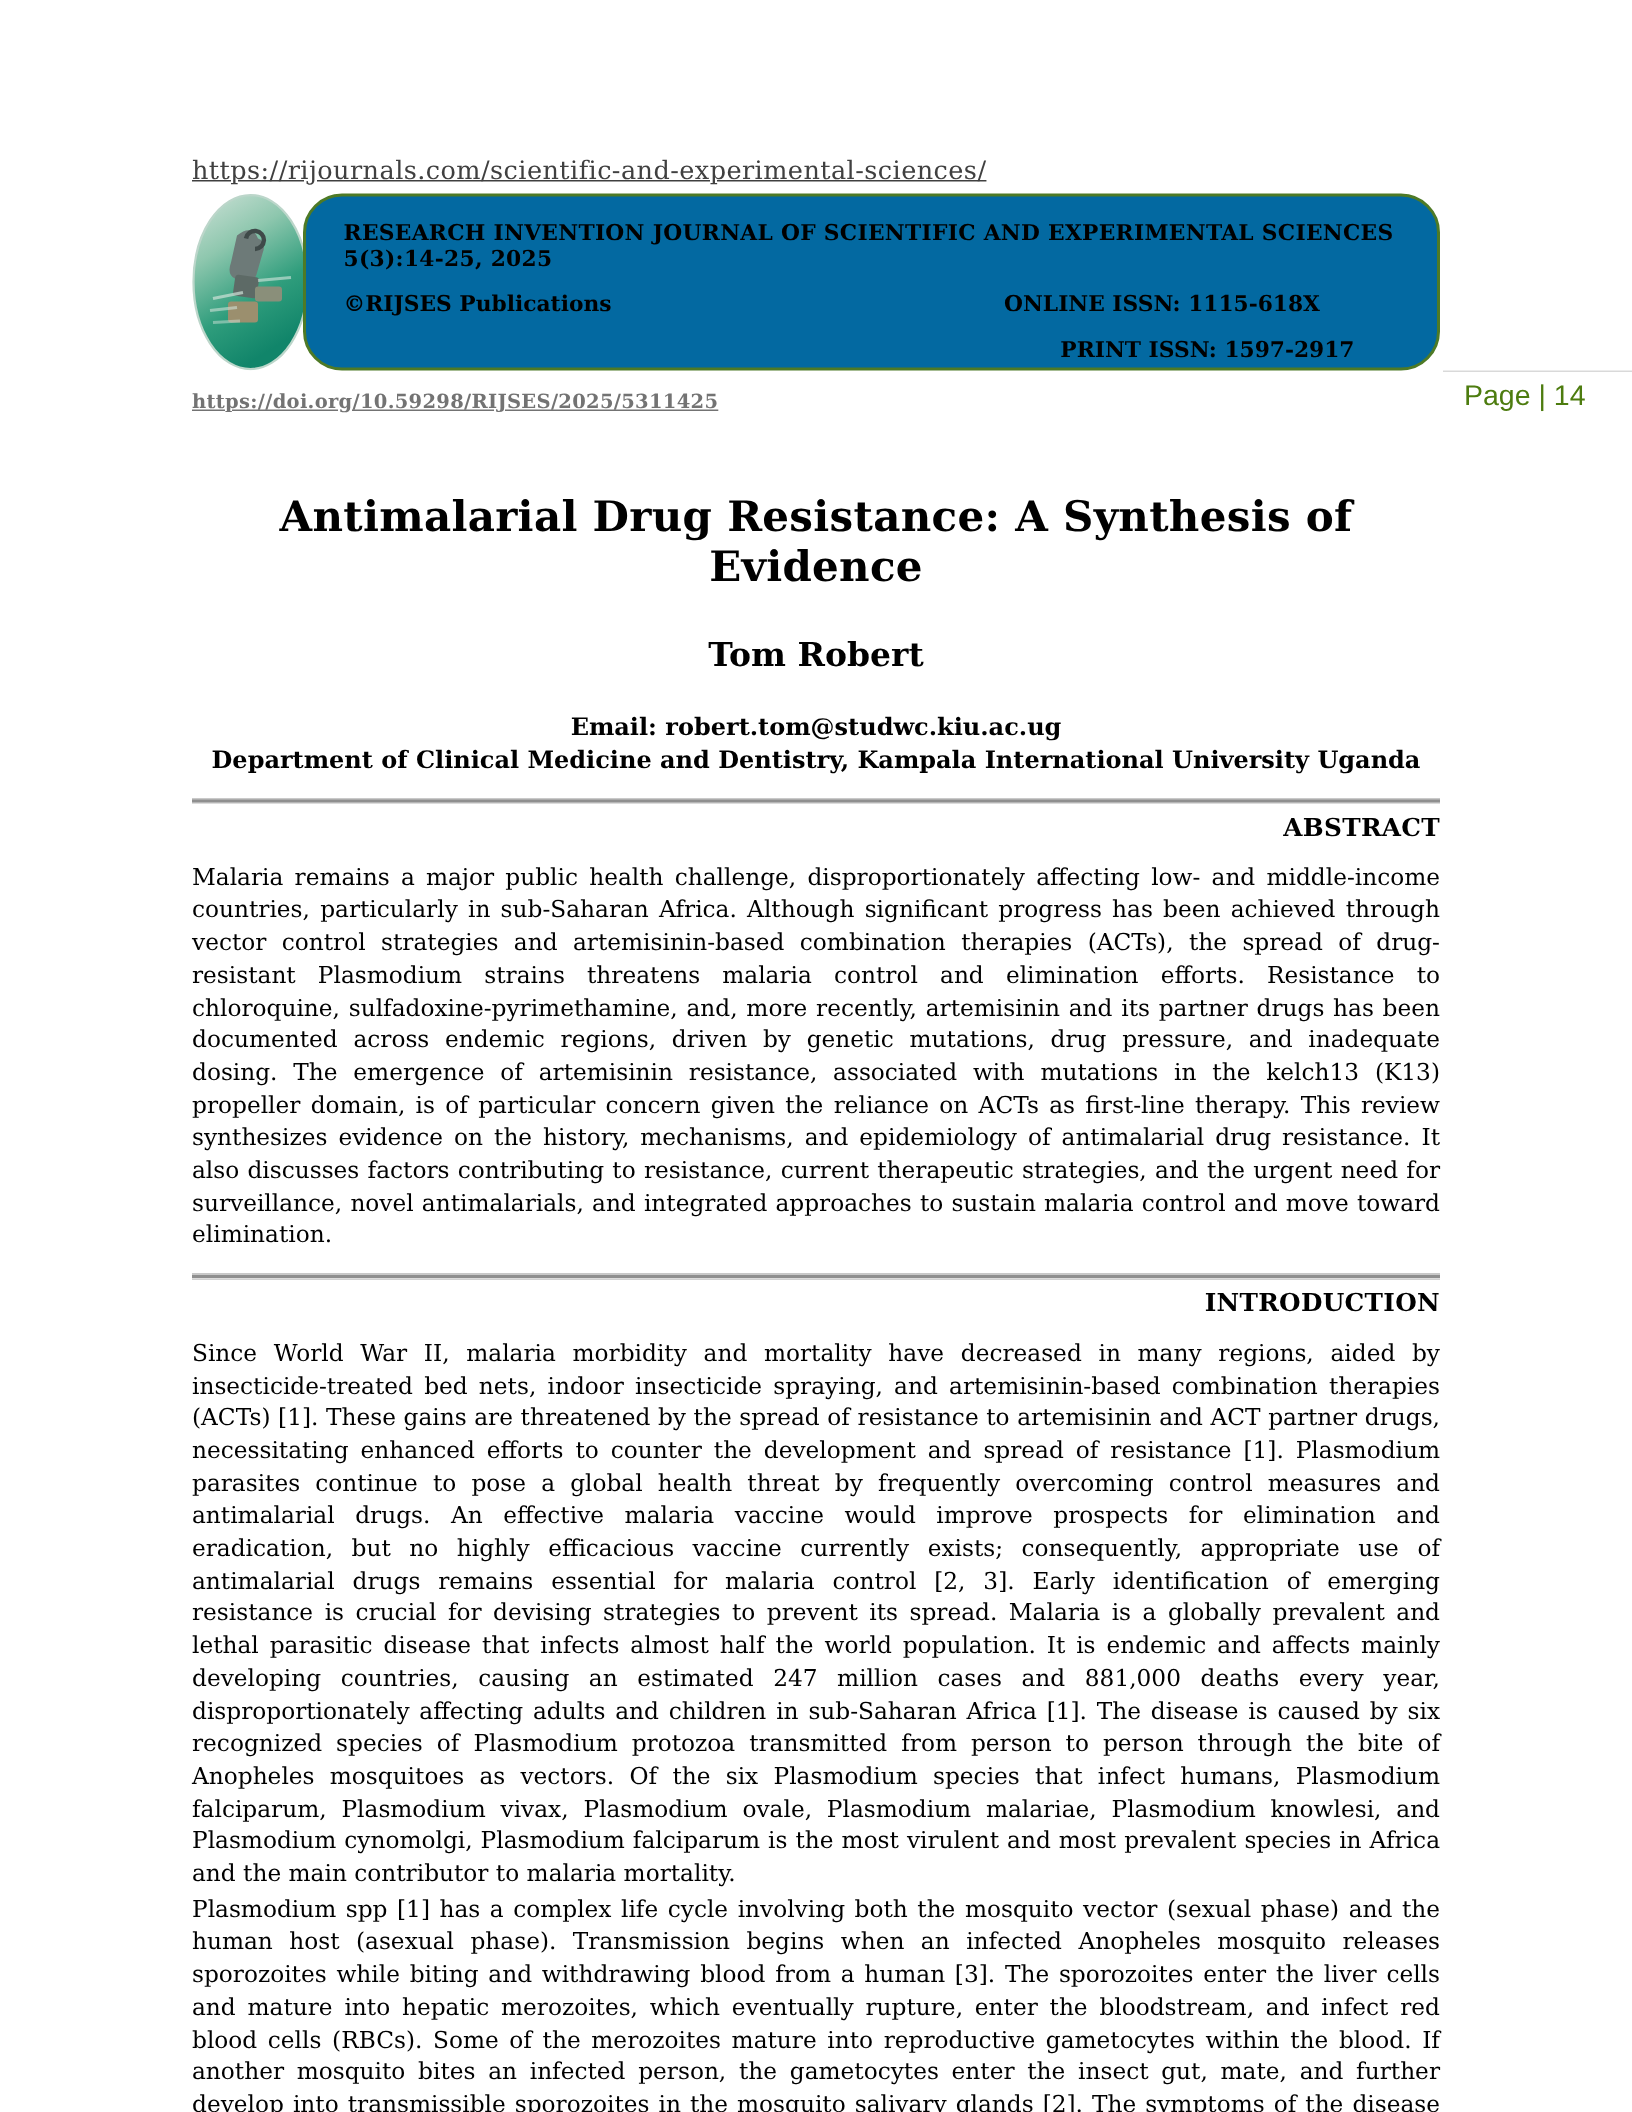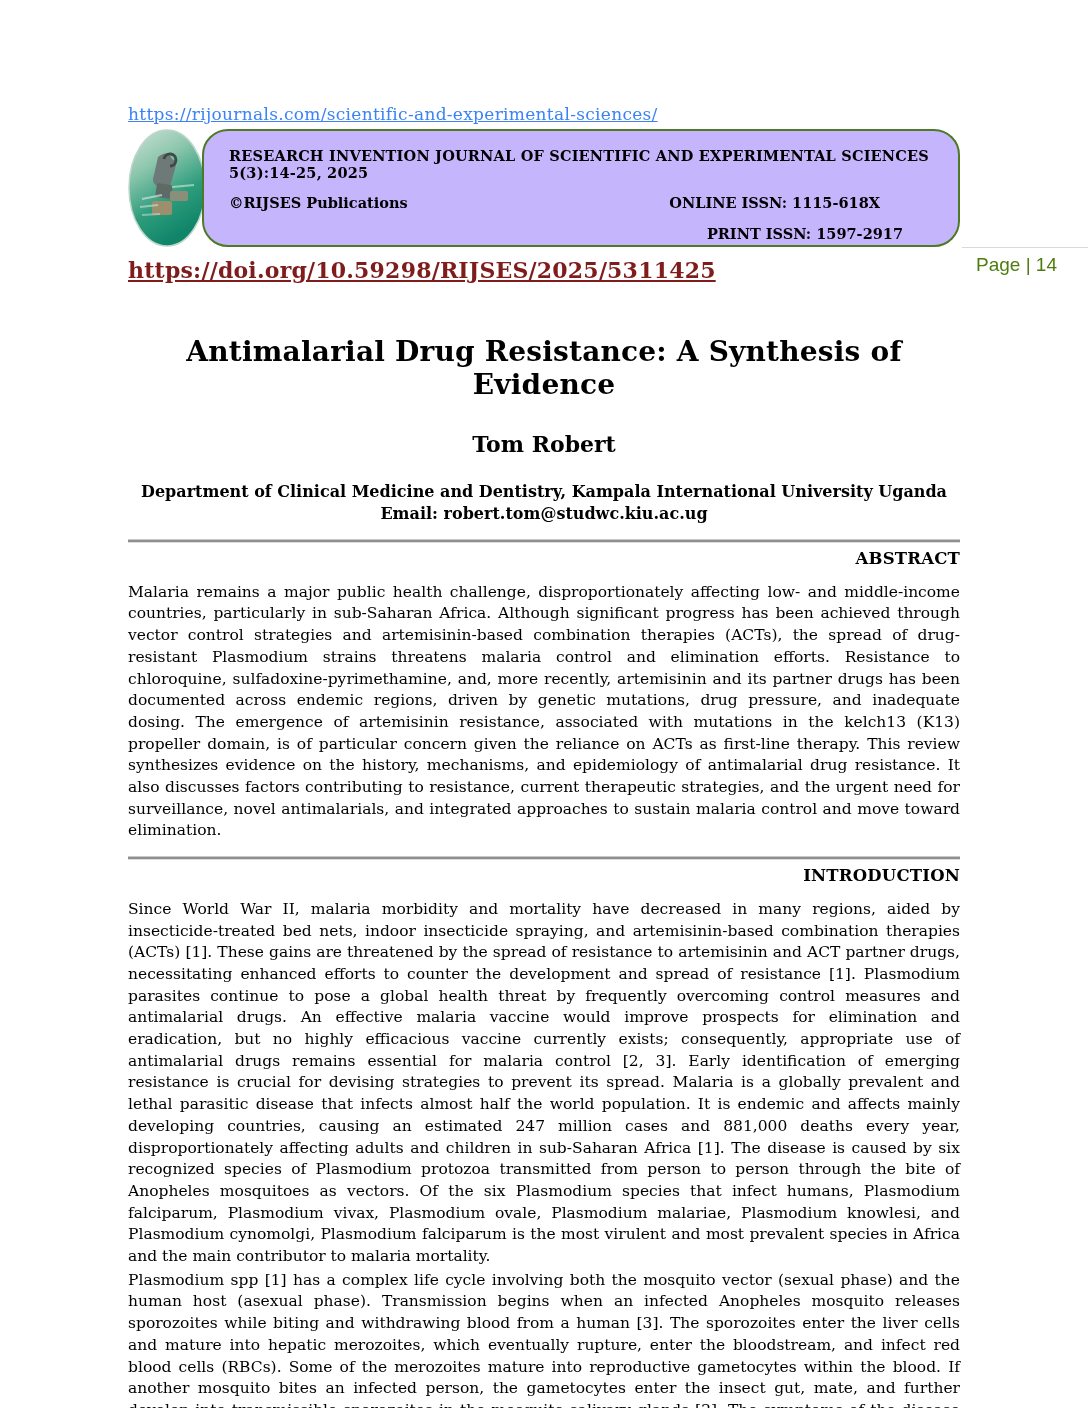--- a/index.html
+++ b/index.html
@@ -22,21 +22,21 @@
     padding: 104px 128px 0 128px;
     overflow: hidden;
   }
   a.link {
     text-decoration: underline;
     cursor: pointer;
   }
   .top-link {
     display: inline-block;
     font-size: 17px;
-    color: #3b82f6;
+    color: #404040;
     letter-spacing: 0.3px;
   }
   .header-band {
     display: flex;
     align-items: stretch;
     margin-top: 5px;
     height: 118px;
   }
   .logo-wrap {
     width: 78px;
@@ -66,23 +66,23 @@
     padding: 13px 78px 0 25px;
   }
   .banner-line3 {
     text-align: right;
     padding: 14px 55px 0 0;
   }
   .doi-row {
     margin-top: 10px;
   }
   .doi-link {
-    font-size: 22px;
-    font-weight: bold;
-    color: #7f1d1d;
+    font-size: 13px;
+    font-weight: bold;
+    color: #737373;
     letter-spacing: 0.2px;
   }
   .page-num-block {
     position: absolute;
     top: 247px;
     right: 0;
     width: 126px;
     border-top: 1px solid #d9d9d9;
     padding: 6px 0 0 14px;
     box-sizing: border-box;
@@ -164,41 +164,41 @@
         <path d="M36 30 a6 6 0 1 1 6 7" fill="none" stroke="#3f4a49" stroke-width="3"></path>
         <rect x="28" y="55" width="16" height="14" rx="2" fill="#5d6a66" transform="rotate(8 36 62)"></rect>
         <rect x="42" y="62" width="18" height="10" rx="2" fill="#8a8f7a"></rect>
         <rect x="24" y="72" width="20" height="14" rx="2" fill="#9b8f6e"></rect>
         <line x1="14" y1="70" x2="34" y2="66" stroke="#cfe2d8" stroke-width="2" opacity="0.7"></line>
         <line x1="12" y1="78" x2="30" y2="76" stroke="#cfe2d8" stroke-width="2" opacity="0.6"></line>
         <line x1="14" y1="86" x2="32" y2="85" stroke="#cfe2d8" stroke-width="2" opacity="0.5"></line>
         <line x1="44" y1="58" x2="66" y2="56" stroke="#d8e8e0" stroke-width="2" opacity="0.6"></line>
       </svg>
     </div>
-    <div class="banner" style="background: #c4b5fd;">
+    <div class="banner" style="background: #0369a1;">
       <div class="banner-line1">RESEARCH INVENTION JOURNAL OF SCIENTIFIC AND EXPERIMENTAL SCIENCES 5(3):14-25, 2025</div>
       <div class="banner-line2">
         <span>©RIJSES Publications</span>
         <span>ONLINE ISSN: 1115-618X</span>
       </div>
       <div class="banner-line3">PRINT ISSN: 1597-2917</div>
     </div>
   </div>
 
   <div class="doi-row">
     <a class="link doi-link">https://doi.org/10.59298/RIJSES/2025/5311425</a>
   </div>
 
   <h1 class="article-title">Antimalarial Drug Resistance: A Synthesis of Evidence</h1>
 
   <div class="author">Tom Robert</div>
 
   <div class="affiliation">
+    <div>Email: robert.tom@studwc.kiu.ac.ug</div>
     <div>Department of Clinical Medicine and Dentistry, Kampala International University Uganda</div>
-    <div>Email: robert.tom@studwc.kiu.ac.ug</div>
   </div>
 
   <div class="rule"></div>
 
   <h2 class="section-heading">ABSTRACT</h2>
 
   <p class="body-text">Malaria remains a major public health challenge, disproportionately affecting low- and middle-income countries, particularly in sub-Saharan Africa. Although significant progress has been achieved through vector control strategies and artemisinin-based combination therapies (ACTs), the spread of drug-resistant Plasmodium strains threatens malaria control and elimination efforts. Resistance to chloroquine, sulfadoxine-pyrimethamine, and, more recently, artemisinin and its partner drugs has been documented across endemic regions, driven by genetic mutations, drug pressure, and inadequate dosing. The emergence of artemisinin resistance, associated with mutations in the kelch13 (K13) propeller domain, is of particular concern given the reliance on ACTs as first-line therapy. This review synthesizes evidence on the history, mechanisms, and epidemiology of antimalarial drug resistance. It also discusses factors contributing to resistance, current therapeutic strategies, and the urgent need for surveillance, novel antimalarials, and integrated approaches to sustain malaria control and move toward elimination.</p>
 
 
   <div class="rule"></div>

